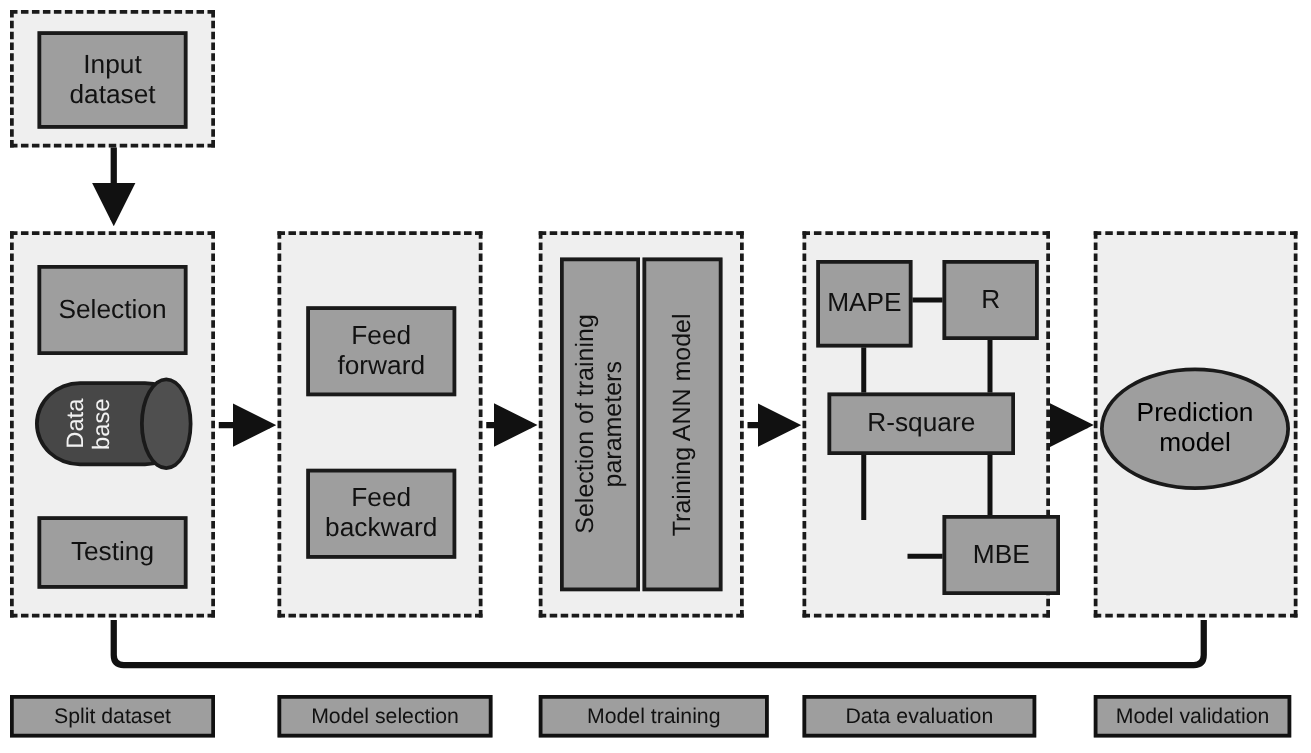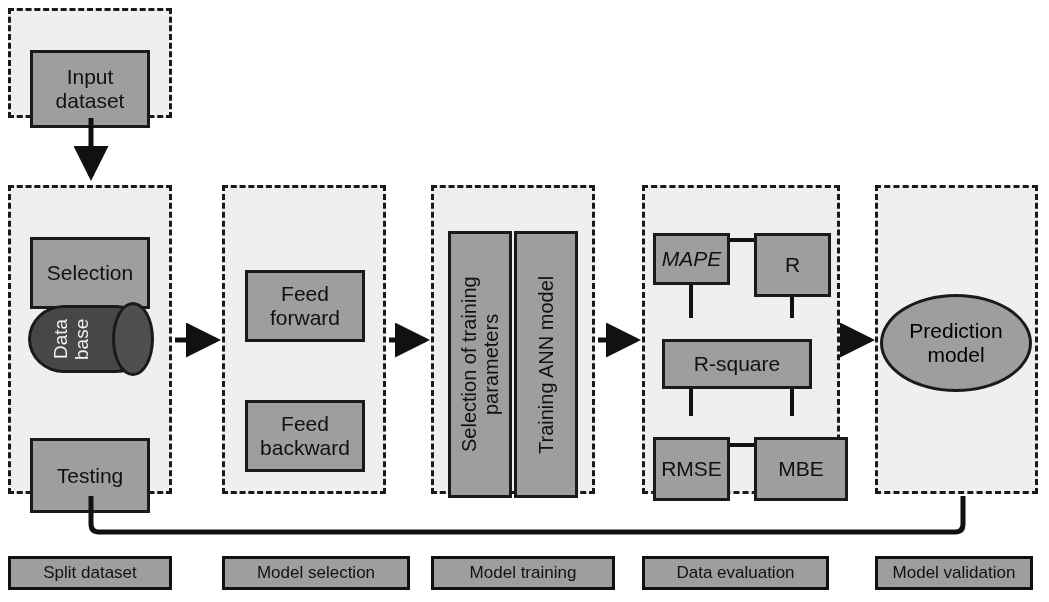--- a/index.html
+++ b/index.html
@@ -34,21 +34,20 @@
     border: 3px solid #1a1a1a;
     box-sizing: border-box;
     display: flex;
     align-items: center;
     justify-content: center;
     text-align: center;
     color: #111111;
     font-size: 21px;
     line-height: 1.12;
     font-family: "Liberation Sans", sans-serif;
-    margin-top: 25px;
   }
   .node.vert {
     writing-mode: vertical-rl;
     transform: rotate(180deg);
   }
   .node.small { font-size: 20px; }
   
   .db {
     position: absolute;
     background: #474747;
@@ -153,21 +152,21 @@
   <div class="node" style="left:30px; top:212px; width:120px; height:72px;">
     <span>Selection</span>
   </div>
 
   <div class="db" style="left:28px; top:305px; width:124px; height:68px; border:none; background:none;">
     <div class="db-body" style="border:3px solid #1a1a1a;"></div>
     <div class="db-cap"></div>
     <div class="db-label">Data base</div>
   </div>
 
-  <div class="node" style="left:30px; top:413px; width:120px; height:75px;">
+  <div class="node" style="left:30px; top:413px; width:120px; height:58px;">
     <span>Testing</span>
   </div>
 
   <div class="group" style="left:222px; top:185px; width:164px; height:309px;"></div>
 
   <div class="node" style="left:245px; top:245px; width:120px; height:72px;">
     <span>Feed forward</span>
   </div>
 
   <div class="node" style="left:245px; top:375px; width:120px; height:72px;">
@@ -186,46 +185,43 @@
 
   <div class="group" style="left:642px; top:185px; width:198px; height:309px;"></div>
 
   <div class="hline" style="left:726px; top:238px; width:32px;"></div>
   <div class="vline" style="left:689px; top:268px; height:50px;"></div>
   <div class="vline" style="left:790px; top:268px; height:50px;"></div>
   <div class="vline" style="left:689px; top:360px; height:56px;"></div>
   <div class="vline" style="left:790px; top:360px; height:56px;"></div>
   <div class="hline" style="left:726px; top:443px; width:32px;"></div>
 
-  <div class="node" style="left:653px; top:208px; width:77px; height:52px;font-style:italic;">
+  <div class="node" style="left:653px; top:208px; width:77px; height:70px;">
     <span>MAPE</span>
   </div>
   <div class="node" style="left:754px; top:208px; width:77px; height:64px;">
     <span>R</span>
   </div>
   <div class="node" style="left:662px; top:314px; width:150px; height:50px;">
     <span>R-square</span>
   </div>
-  <div class="node" style="left:653px; top:412px; width:77px; height:64px;">
-    <span>RMSE</span>
-  </div>
   <div class="node" style="left:754px; top:412px; width:94px; height:64px;">
     <span>MBE</span>
   </div>
 
   <div class="group" style="left:875px; top:185px; width:163px; height:309px;"></div>
 
   <div class="ellipse" style="left:880px; top:294px; width:152px; height:98px;">
     <span>Prediction model</span>
   </div>
 
   <div class="chip" style="left:8px; top:556px; width:164px;">
     <span>Split dataset</span>
   </div>
-  <div class="chip" style="left:222px; top:556px; width:188px;">
+  <div class="chip" style="left:222px; top:556px; width:172px;">
     <span>Model selection</span>
   </div>
   <div class="chip" style="left:431px; top:556px; width:184px;">
     <span>Model training</span>
   </div>
   <div class="chip" style="left:642px; top:556px; width:187px;">
     <span>Data evaluation</span>
   </div>
   <div class="chip" style="left:875px; top:556px; width:158px;">
     <span>Model validation</span>

